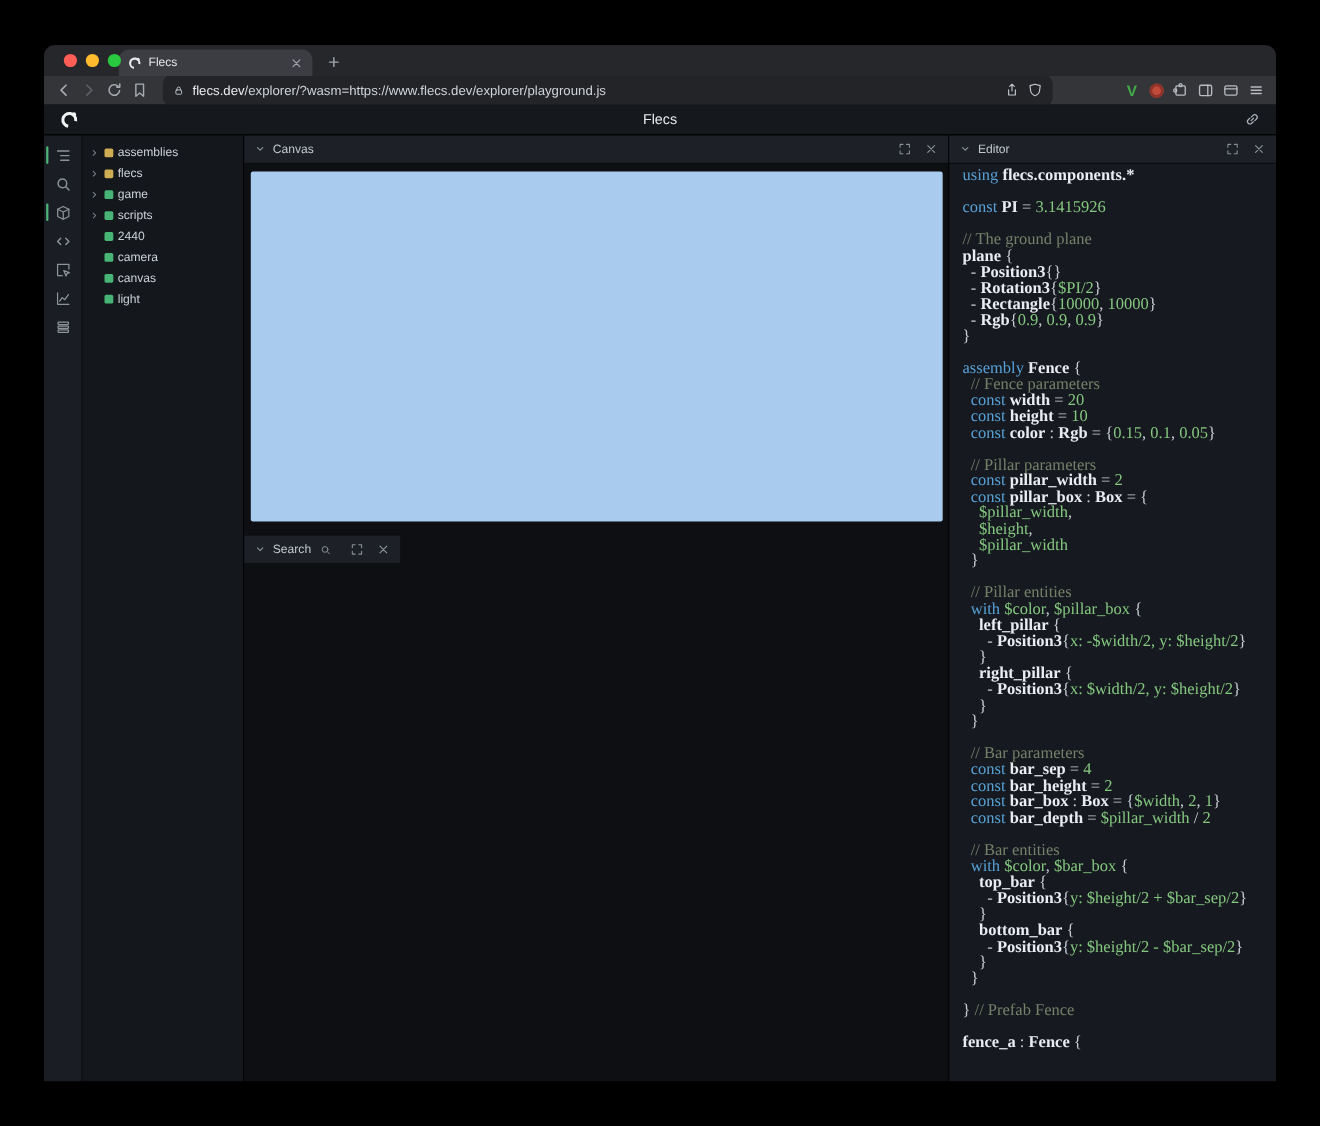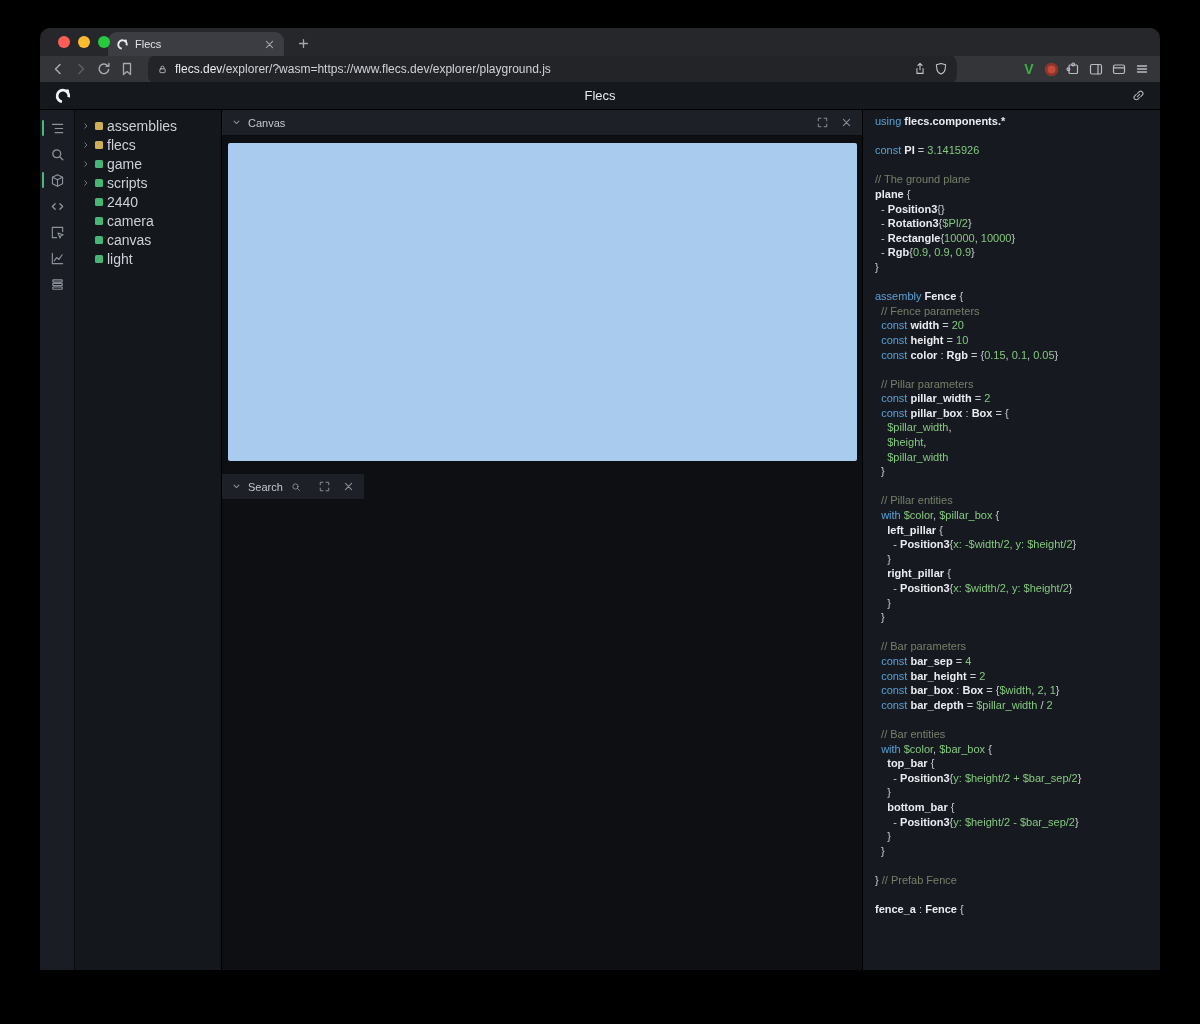--- a/index.html
+++ b/index.html
@@ -1,19 +1,19 @@
 <!DOCTYPE html>
 <html><head>
 <meta charset="utf-8">
 <style>
   *{margin:0;padding:0;box-sizing:border-box}
   html,body{width:1200px;height:1024px;overflow:hidden}
   body{background:#000;font-family:"Liberation Sans",sans-serif}
   .stage{position:relative;width:1200px;height:1024px;background:#000}
-  .window{position:absolute;left:40px;top:28px;width:1120px;height:942px;border-radius:10px 10px 0 0;overflow:hidden;background:#0f1115;box-shadow:0 0 0 1px #000}
+  .window{position:absolute;left:40px;top:41px;width:1120px;height:942px;border-radius:10px 10px 0 0;overflow:hidden;background:#0f1115;box-shadow:0 0 0 1px #000}
 
   
   .tabstrip{height:28px;background:#26272b;display:flex;align-items:flex-end;position:relative}
   .lights{position:absolute;left:18px;top:8px;display:flex;gap:8px}
   .light{width:12px;height:12px;border-radius:50%}
   .light.red{background:#ff5e57}.light.yellow{background:#febb2e}.light.green{background:#28c83f}
   .tab{margin-left:68px;width:176px;height:24px;background:#3c3d42;border-radius:9px 9px 0 0;display:flex;align-items:center;padding:0 8px;gap:6px}
   .tab-favicon{width:13px;height:13px;color:#e8eaed}
   .tab-title{font-size:11px;color:#e2e4e8;flex:1}
   .tab-close{width:13px;height:13px;color:#a3a7ae}
@@ -42,39 +42,39 @@
   .rail-icon{width:35px;height:26px;display:flex;align-items:center;justify-content:center;color:#8d939d;position:relative}
   .rail-icon svg{width:15px;height:15px}
   .rail-icon.active::before{content:"";position:absolute;left:2px;top:5px;bottom:5px;width:2px;background:#4db878;border-radius:1px}
 
   .treepanel{width:147px;background:#14171c;border-right:1px solid #000;padding-top:6px}
   .treepanel ul{list-style:none}
   .tree-item{display:flex;align-items:center;height:19px;padding-left:6px;gap:4px}
   .tree-chev{width:10px;height:10px;color:#7d838d;display:flex;flex:0 0 auto}
   .tree-chev svg{width:10px;height:10px}
   .tree-square{width:8px;height:8px;border-radius:1.5px;flex:0 0 auto}
-  .tree-label{font-size:14px;color:#ccd1d8;white-space:nowrap}
+  .tree-label{font-size:11px;color:#ccd1d8;white-space:nowrap}
 
   .center{flex:1;display:flex;flex-direction:column;background:#0d0f13;min-width:0}
   .panel-header{height:26px;background:#1d2027;border-bottom:1px solid #0a0c0f;display:flex;align-items:center;padding:0 9px;gap:6px;flex:0 0 auto}
   .ph-chev{width:11px;height:11px;color:#8b919b}
   .ph-chev svg,.ph-icon svg,.ph-mag svg{display:block;width:100%;height:100%}
   .ph-title{font-size:11px;color:#c3c8d0}
   .ph-mag{width:10px;height:10px;color:#8b919b;margin-left:2px}
   .ph-spacer{flex:1}
   .ph-icon{width:13px;height:13px;color:#8b919b;margin-left:5px}
 
   .canvas-panel{height:364px;display:flex;flex-direction:column}
   .canvas-body{flex:1;position:relative}
   .viewport{position:absolute;left:6px;right:5px;top:7px;height:318px;border-radius:2px}
   .search-panel{flex:1;display:flex;flex-direction:row}
   .search-body{flex:1;background:#0d0f13}
 
   .editor{width:298px;background:#16191f;border-left:1px solid #000;display:flex;flex-direction:column}
-  .code{flex:1;overflow:hidden;padding:4px 0 0 12px;font-family:Liberation Sans, sans-serif;font-size:11px;line-height:14.6px;white-space:pre}
+  .code{flex:1;overflow:hidden;padding:4px 0 0 12px;font-family:Liberation Serif, serif;font-size:15px;line-height:14.6px;white-space:pre}
   .code-line{height:14.6px}
   .s-k{color:#57a1d6}
   .s-t{color:#c6cad2}
   .s-b{color:#eaecf1;font-weight:bold}
   .s-g{color:#84c87f}
   .s-c{color:#75806a}
   .statusbar{height:20px;margin:2px 2px 4px 2px;background:#4b242a;border:1px solid #5d2d34;border-radius:3px;display:flex;align-items:center;gap:6px;padding:0 7px;color:#d6ced0;font-size:10.5px;flex:0 0 auto}
   .info-i{width:12px;height:12px;color:#cdb7ba;flex:0 0 auto}
   .i svg{display:block;width:100%;height:100%}
 </style>
@@ -353,18 +353,37 @@
                 <svg viewBox="0 0 16 16" fill="none" stroke="currentColor" stroke-width="1.3" stroke-linecap="round" stroke-linejoin="round">
                   <path d="M4.2 4.2l7.6 7.6M11.8 4.2l-7.6 7.6"></path>
                 </svg>
               </span>
           </div>
           <div class="search-body"></div>
         </div>
       </div>
 
       <div class="editor">
+        <div class="panel-header">
+          <span class="i ph-chev">
+              <svg viewBox="0 0 16 16" fill="none" stroke="currentColor" stroke-width="1.5" stroke-linecap="round" stroke-linejoin="round">
+                <path d="M4.5 6l3.5 3.5L11.5 6"></path>
+              </svg>
+            </span>
+          <span class="ph-title">Editor</span>
+          <span class="ph-spacer"></span>
+          <span class="i ph-icon">
+              <svg viewBox="0 0 16 16" fill="none" stroke="currentColor" stroke-width="1.2" stroke-linecap="round" stroke-linejoin="round">
+                <path d="M6 2.8H2.8V6M10 2.8h3.2V6M6 13.2H2.8V10M10 13.2h3.2V10"></path>
+              </svg>
+            </span>
+          <span class="i ph-icon">
+              <svg viewBox="0 0 16 16" fill="none" stroke="currentColor" stroke-width="1.3" stroke-linecap="round" stroke-linejoin="round">
+                <path d="M4.2 4.2l7.6 7.6M11.8 4.2l-7.6 7.6"></path>
+              </svg>
+            </span>
+        </div>
         <div class="code"><div class="code-line"><span class="s-k">using </span><span class="s-b">flecs.components.*</span></div><div class="code-line">&nbsp;</div><div class="code-line"><span class="s-k">const </span><span class="s-b">PI</span><span class="s-t"> = </span><span class="s-g">3.1415926</span></div><div class="code-line">&nbsp;</div><div class="code-line"><span class="s-c">// The ground plane</span></div><div class="code-line"><span class="s-b">plane</span><span class="s-t"> {</span></div><div class="code-line"><span class="s-t">  - </span><span class="s-b">Position3</span><span class="s-t">{}</span></div><div class="code-line"><span class="s-t">  - </span><span class="s-b">Rotation3</span><span class="s-t">{</span><span class="s-g">$PI/2</span><span class="s-t">}</span></div><div class="code-line"><span class="s-t">  - </span><span class="s-b">Rectangle</span><span class="s-t">{</span><span class="s-g">10000</span><span class="s-t">, </span><span class="s-g">10000</span><span class="s-t">}</span></div><div class="code-line"><span class="s-t">  - </span><span class="s-b">Rgb</span><span class="s-t">{</span><span class="s-g">0.9</span><span class="s-t">, </span><span class="s-g">0.9</span><span class="s-t">, </span><span class="s-g">0.9</span><span class="s-t">}</span></div><div class="code-line"><span class="s-t">}</span></div><div class="code-line">&nbsp;</div><div class="code-line"><span class="s-k">assembly </span><span class="s-b">Fence</span><span class="s-t"> {</span></div><div class="code-line"><span class="s-c">  // Fence parameters</span></div><div class="code-line"><span class="s-t">  </span><span class="s-k">const </span><span class="s-b">width</span><span class="s-t"> = </span><span class="s-g">20</span></div><div class="code-line"><span class="s-t">  </span><span class="s-k">const </span><span class="s-b">height</span><span class="s-t"> = </span><span class="s-g">10</span></div><div class="code-line"><span class="s-t">  </span><span class="s-k">const </span><span class="s-b">color</span><span class="s-t"> : </span><span class="s-b">Rgb</span><span class="s-t"> = {</span><span class="s-g">0.15</span><span class="s-t">, </span><span class="s-g">0.1</span><span class="s-t">, </span><span class="s-g">0.05</span><span class="s-t">}</span></div><div class="code-line">&nbsp;</div><div class="code-line"><span class="s-c">  // Pillar parameters</span></div><div class="code-line"><span class="s-t">  </span><span class="s-k">const </span><span class="s-b">pillar_width</span><span class="s-t"> = </span><span class="s-g">2</span></div><div class="code-line"><span class="s-t">  </span><span class="s-k">const </span><span class="s-b">pillar_box</span><span class="s-t"> : </span><span class="s-b">Box</span><span class="s-t"> = {</span></div><div class="code-line"><span class="s-t">    </span><span class="s-g">$pillar_width</span><span class="s-t">,</span></div><div class="code-line"><span class="s-t">    </span><span class="s-g">$height</span><span class="s-t">,</span></div><div class="code-line"><span class="s-t">    </span><span class="s-g">$pillar_width</span></div><div class="code-line"><span class="s-t">  }</span></div><div class="code-line">&nbsp;</div><div class="code-line"><span class="s-c">  // Pillar entities</span></div><div class="code-line"><span class="s-t">  </span><span class="s-k">with </span><span class="s-g">$color</span><span class="s-t">, </span><span class="s-g">$pillar_box</span><span class="s-t"> {</span></div><div class="code-line"><span class="s-t">    </span><span class="s-b">left_pillar</span><span class="s-t"> {</span></div><div class="code-line"><span class="s-t">      - </span><span class="s-b">Position3</span><span class="s-t">{</span><span class="s-g">x: -$width/2, y: $height/2</span><span class="s-t">}</span></div><div class="code-line"><span class="s-t">    }</span></div><div class="code-line"><span class="s-t">    </span><span class="s-b">right_pillar</span><span class="s-t"> {</span></div><div class="code-line"><span class="s-t">      - </span><span class="s-b">Position3</span><span class="s-t">{</span><span class="s-g">x: $width/2, y: $height/2</span><span class="s-t">}</span></div><div class="code-line"><span class="s-t">    }</span></div><div class="code-line"><span class="s-t">  }</span></div><div class="code-line">&nbsp;</div><div class="code-line"><span class="s-c">  // Bar parameters</span></div><div class="code-line"><span class="s-t">  </span><span class="s-k">const </span><span class="s-b">bar_sep</span><span class="s-t"> = </span><span class="s-g">4</span></div><div class="code-line"><span class="s-t">  </span><span class="s-k">const </span><span class="s-b">bar_height</span><span class="s-t"> = </span><span class="s-g">2</span></div><div class="code-line"><span class="s-t">  </span><span class="s-k">const </span><span class="s-b">bar_box</span><span class="s-t"> : </span><span class="s-b">Box</span><span class="s-t"> = {</span><span class="s-g">$width</span><span class="s-t">, </span><span class="s-g">2</span><span class="s-t">, </span><span class="s-g">1</span><span class="s-t">}</span></div><div class="code-line"><span class="s-t">  </span><span class="s-k">const </span><span class="s-b">bar_depth</span><span class="s-t"> = </span><span class="s-g">$pillar_width</span><span class="s-t"> / </span><span class="s-g">2</span></div><div class="code-line">&nbsp;</div><div class="code-line"><span class="s-c">  // Bar entities</span></div><div class="code-line"><span class="s-t">  </span><span class="s-k">with </span><span class="s-g">$color</span><span class="s-t">, </span><span class="s-g">$bar_box</span><span class="s-t"> {</span></div><div class="code-line"><span class="s-t">    </span><span class="s-b">top_bar</span><span class="s-t"> {</span></div><div class="code-line"><span class="s-t">      - </span><span class="s-b">Position3</span><span class="s-t">{</span><span class="s-g">y: $height/2 + $bar_sep/2</span><span class="s-t">}</span></div><div class="code-line"><span class="s-t">    }</span></div><div class="code-line"><span class="s-t">    </span><span class="s-b">bottom_bar</span><span class="s-t"> {</span></div><div class="code-line"><span class="s-t">      - </span><span class="s-b">Position3</span><span class="s-t">{</span><span class="s-g">y: $height/2 - $bar_sep/2</span><span class="s-t">}</span></div><div class="code-line"><span class="s-t">    }</span></div><div class="code-line"><span class="s-t">  }</span></div><div class="code-line">&nbsp;</div><div class="code-line"><span class="s-t">} </span><span class="s-c">// Prefab Fence</span></div><div class="code-line">&nbsp;</div><div class="code-line"><span class="s-b">fence_a</span><span class="s-t"> : </span><span class="s-b">Fence</span><span class="s-t"> {</span></div></div>
       </div>
     </div>
 
   </div>
 </div>
 
 </body></html>

